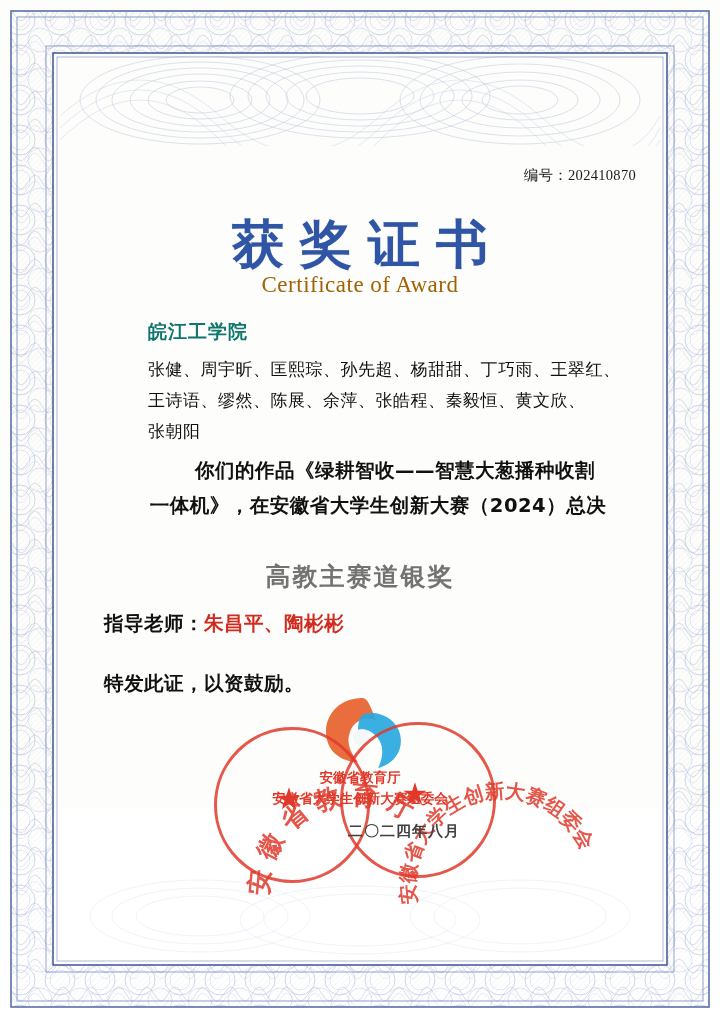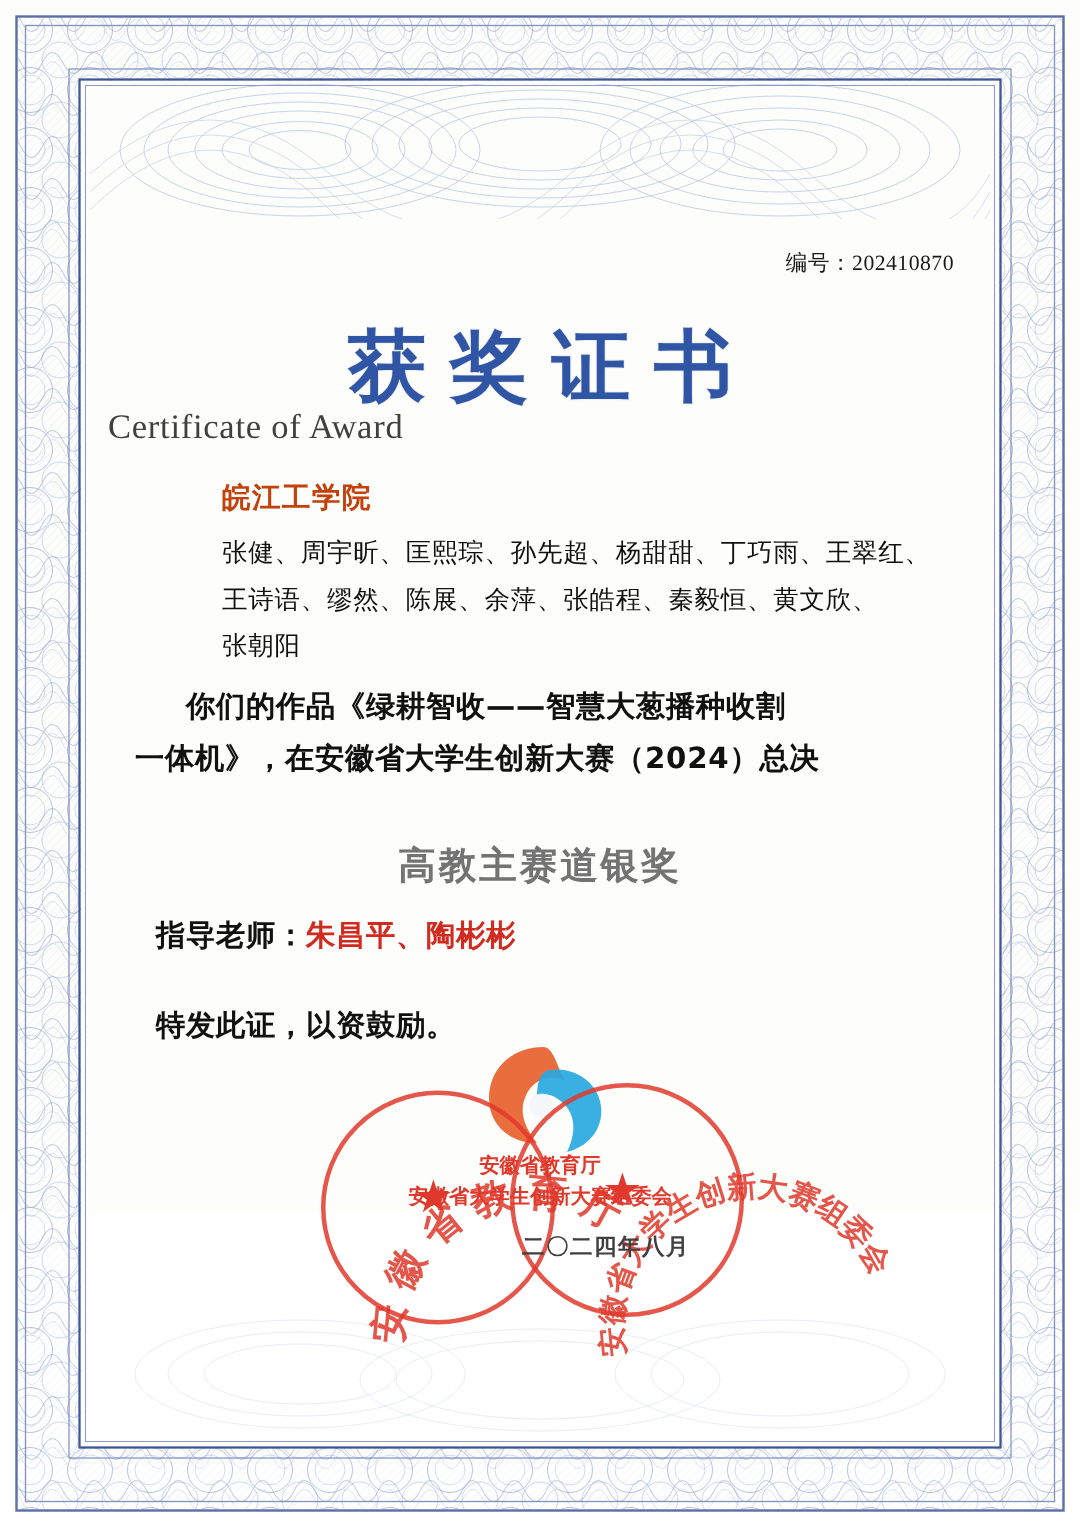--- a/index.html
+++ b/index.html
@@ -62,62 +62,63 @@
     font-family: "DejaVu Serif", serif;
     font-weight: bold;
     text-shadow: 0 0 1px rgba(47,85,164,0.4);
   }
 
   .sub-title {
     position: absolute;
     left: 0;
     top: 200px;
     width: 576px;
+    text-align: center;
     font-size: 23px;
-    color: #404040;
+    color: #a16207;
     font-family: "Liberation Serif", serif;
     font-style: normal;
     letter-spacing: 0.5px;
   }
 
   .org-name {
     position: absolute;
     left: 76px;
     top: 247px;
     font-size: 19px;
     font-weight: bold;
-    color: #c2410c;
+    color: #0f766e;
     letter-spacing: 1px;
     font-family: "DejaVu Sans", sans-serif;
   }
 
   .names-block {
     position: absolute;
     left: 76px;
     top: 282px;
     width: 492px;
     font-size: 17px;
     color: #111111;
     line-height: 31px;
     font-family: "DejaVu Sans", sans-serif;
     letter-spacing: 0.5px;
   }
 
   .body-text {
     position: absolute;
-    left: 18px;
+    left: 36px;
     top: 381px;
     width: 540px;
     font-size: 19.5px;
     font-weight: bold;
     color: #111111;
     line-height: 35px;
     font-family: "DejaVu Sans", sans-serif;
     letter-spacing: 0.5px;
-    text-align: left;
+    text-align: center;
   }
   .body-text .indent {
     display: inline-block;
     width: 34px;
   }
 
   .award-line {
     position: absolute;
     left: 0;
     top: 488px;

